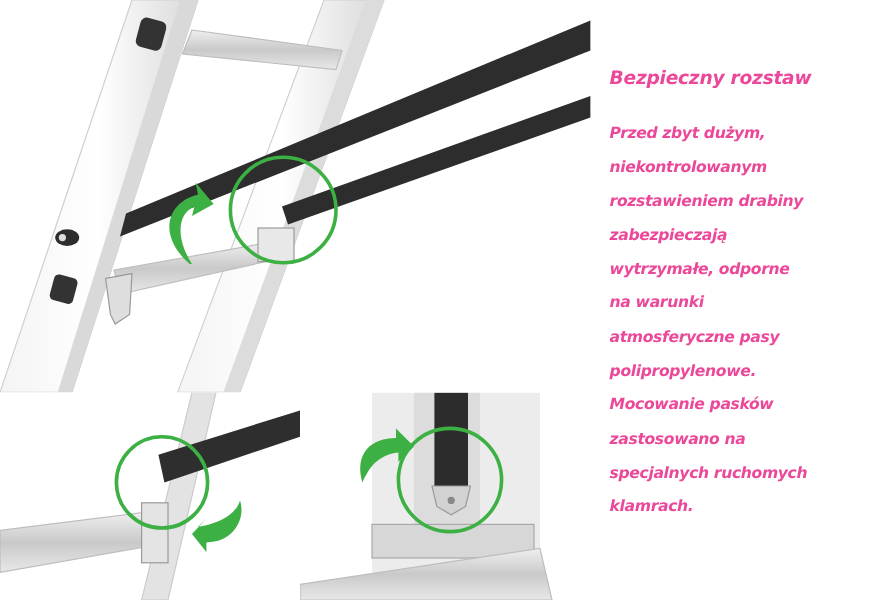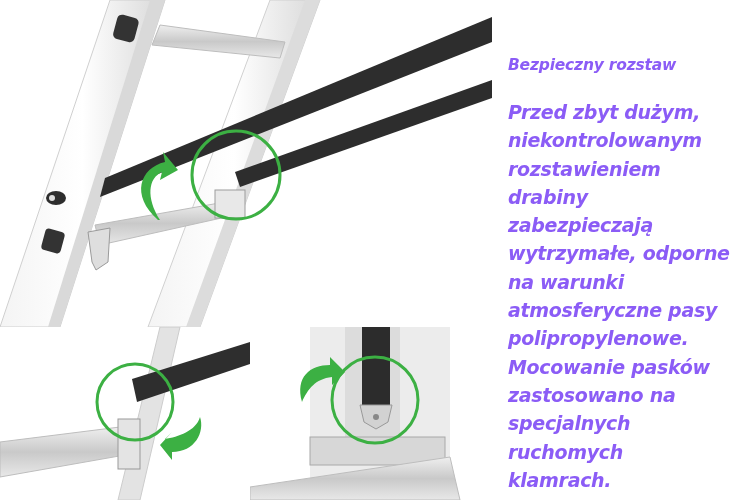--- a/index.html
+++ b/index.html
@@ -2,23 +2,23 @@
 <html><head>
 <meta charset="utf-8">
 <style>
   html, body { margin:0; padding:0; }
   body { width:741px; height:500px; background:#ffffff; position:relative; overflow:hidden; font-family:"DejaVu Sans", sans-serif; }
   .photo { position:absolute; overflow:hidden; background:#ffffff; }
   .photo svg { display:block; width:100%; height:100%; }
   #photo-top { left:0; top:0; width:495px; height:327px; }
   #photo-bl { left:0; top:327px; width:250px; height:173px; }
   #photo-br { left:250px; top:327px; width:215px; height:173px; }
-  .text-col { position:absolute; left:508px; top:50px; width:232px; color:#8b5cf6; font-style:italic; font-weight:bold; font-family:"DejaVu Sans", sans-serif; }
+  .text-col { position:absolute; left:508px; top:50px; width:232px; color:#ec4899; font-style:italic; font-weight:bold; font-family:"DejaVu Sans", sans-serif; }
   .title { font-size:15.5px; line-height:22px; margin:4px 0 22px 0; letter-spacing:-0.2px; }
-  .body-text { font-size:19px; line-height:28.3px; letter-spacing:-0.3px; white-space:pre-line; }
+  .body-text { font-size:13px; line-height:28.3px; letter-spacing:-0.3px; white-space:pre-line; }
 </style>
 </head>
 <body>
 
 <div class="photo" id="photo-top">
   <svg viewBox="0 0 495 327">
     <defs>
       <linearGradient id="rail" x1="0" x2="1">
         <stop offset="0" stop-color="#f4f4f4"></stop>
           <stop offset="0.5" stop-color="#ffffff"></stop>

